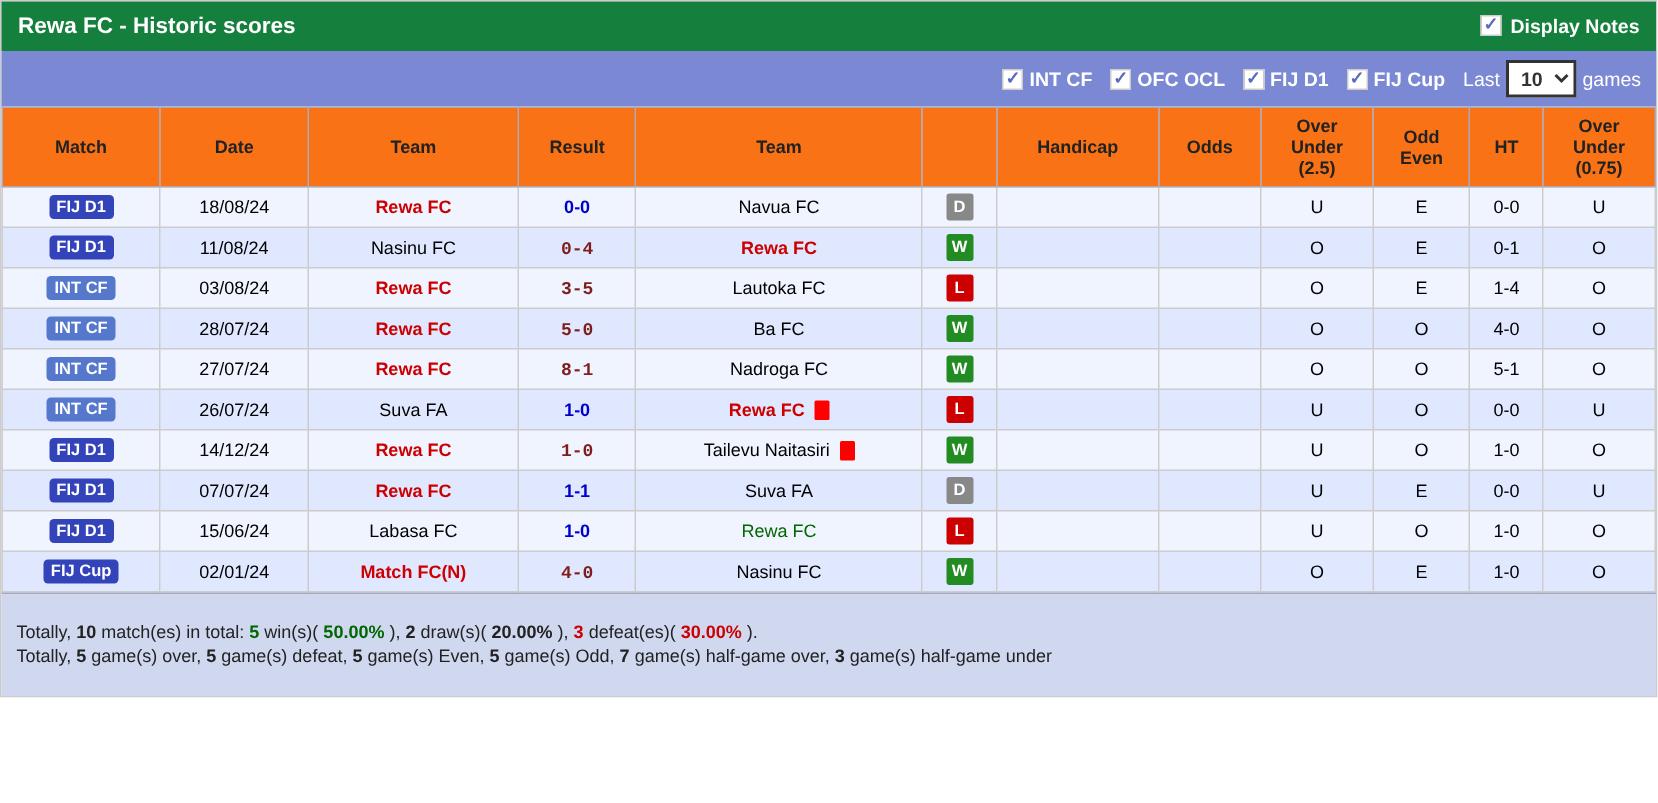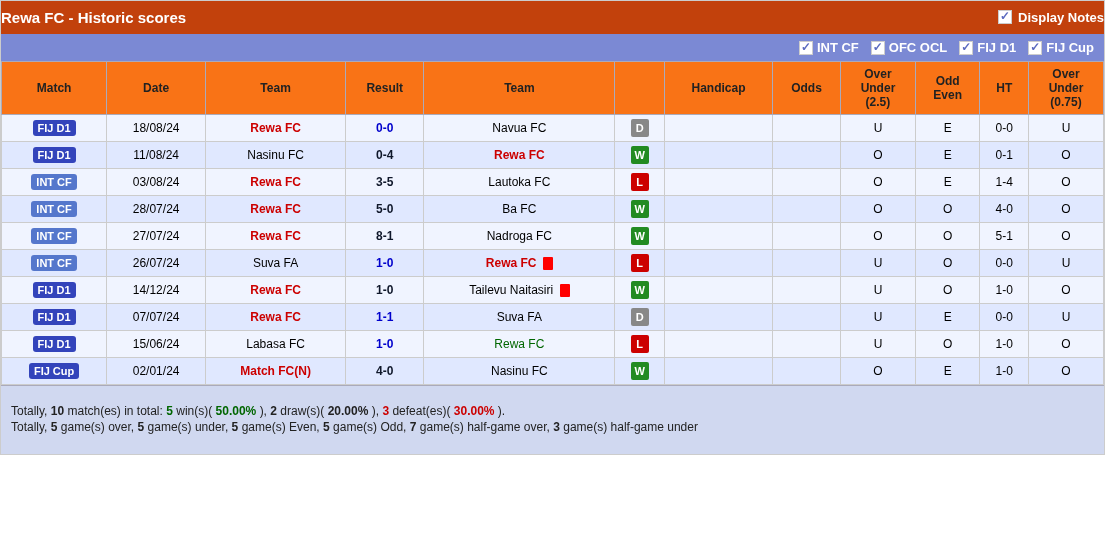--- a/index.html
+++ b/index.html
@@ -1,23 +1,23 @@
 <!DOCTYPE html>
 <html><head>
   <meta charset="utf-8">
   <style>
     * { box-sizing: border-box; margin: 0; padding: 0; }
     body { font-family: Arial, sans-serif; font-size: 13px; background: #fff; width: 1105px; }
     
     .container { width: 1105px; border: 1px solid #ccc; }
     
     .header {
-      background: #c2410c;
+      background: #15803d;
       color: #fff;
-      padding: 8px 0;
+      padding: 8px 11px;
       display: flex;
       justify-content: space-between;
       align-items: center;
       font-size: 15px;
       font-weight: bold;
     }
     
     .header-right {
       display: flex;
       align-items: flex-start;
@@ -108,21 +108,21 @@
       border-radius: 3px;
       font-size: 11px;
       font-weight: bold;
       color: #fff;
     }
     .badge-fijd1 { background: #3344bb; }
     .badge-intcf { background: #5577cc; }
     .badge-fijcup { background: #3344bb; }
     
     .result-score { font-weight: bold; }
-    .score-red { color: #0f172a; }
+    .score-red { color: #7f1d1d; font-family: Liberation Mono, monospace; }
     .score-blue { color: #0000cc; }
     
     .team-red { color: #cc0000; font-weight: bold; }
     .team-green { color: #006600; }
     
     .outcome-badge {
       display: inline-block;
       width: 18px; height: 18px;
       border-radius: 2px;
       text-align: center;
@@ -179,20 +179,29 @@
       <span class="checkbox-checked"></span>
       <span>OFC OCL</span>
     </div>
     <div class="filter-item">
       <span class="checkbox-checked"></span>
       <span>FIJ D1</span>
     </div>
     <div class="filter-item">
       <span class="checkbox-checked"></span>
       <span>FIJ Cup</span>
+    </div>
+    <div class="last-games">
+      <span>Last</span>
+      <select class="last-select">
+        <option>10</option>
+        <option>20</option>
+        <option>30</option>
+      </select>
+      <span>games</span>
     </div>
   </div>
 
   <table>
     <thead>
       <tr>
         <th>Match</th>
         <th>Date</th>
         <th>Team</th>
         <th>Result</th>
@@ -406,21 +415,21 @@
       <span class="red-bold">3</span>
       <span> defeat(es)(</span>
       <span class="red-bold">30.00%</span>
       <span>).</span>
     </div>
     <div>
       <span>Totally, </span>
       <span class="bold">5</span>
       <span> game(s) over, </span>
       <span class="bold">5</span>
-      <span> game(s) under, </span>
+      <span> game(s) defeat, </span>
       <span class="bold">5</span>
       <span> game(s) Even, </span>
       <span class="bold">5</span>
       <span> game(s) Odd, </span>
       <span class="bold">7</span>
       <span> game(s) half-game over, </span>
       <span class="bold">3</span>
       <span> game(s) half-game under</span>
     </div>
   </div>

